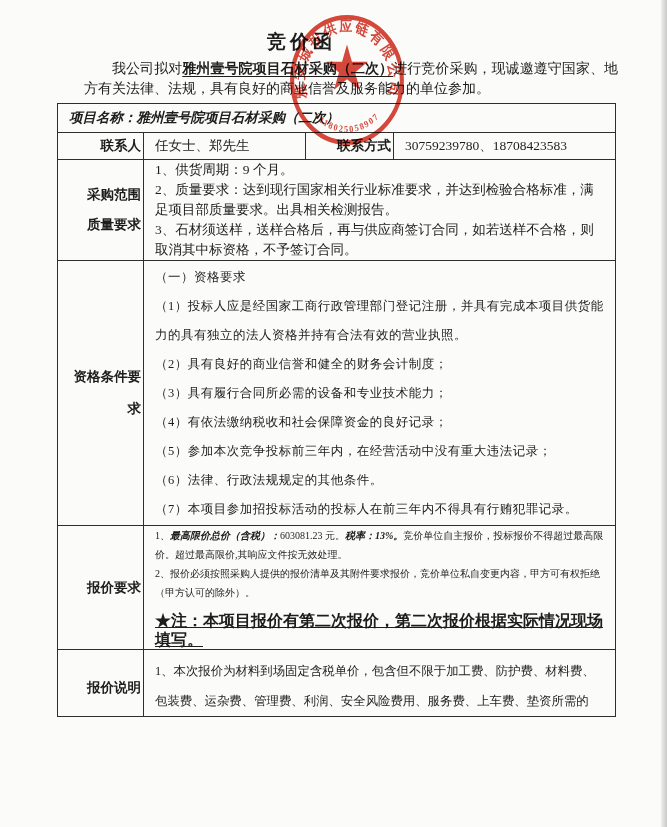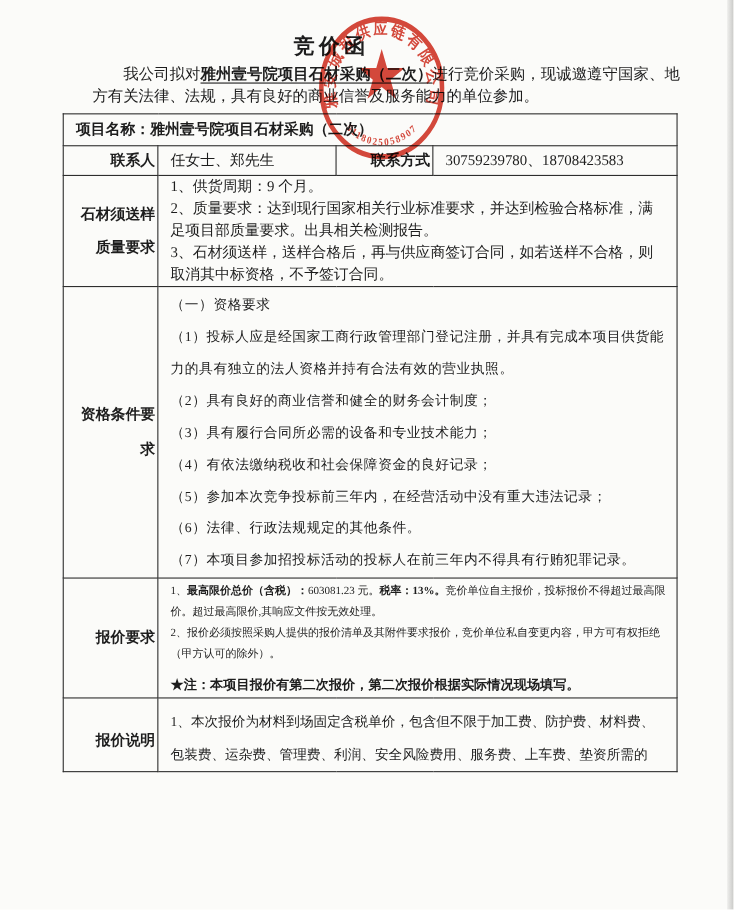--- a/index.html
+++ b/index.html
@@ -36,39 +36,39 @@
   td{
     border:1px solid #2e2e2e;
     font-size:13.5px;
     vertical-align:middle;
     padding:0 8px 0 11px;
     overflow:hidden;
   }
   td.lab{
     text-align:right;font-weight:bold;padding:0 2px;
   }
-  .b{font-weight:bold;}
+  .b{font-weight:bold;font-style:italic;}
   .r1 td{height:28px;}
   .r2 td{height:30px;}
   .r3 td{height:28px;}
   .r4 td{height:26px;}
   .r5 td{height:46px;}
   .r6 td{height:100px;}
   .r7 td{height:264px;}
   .r8 td{height:24px;}
   .r9 td{height:108px;}
   .r10 td{height:64px;vertical-align:top;}
   .r1 td,.r2 td{font-weight:bold;}
   .r5 .lab div{line-height:24px;}
   .r6 .lab div{line-height:30px;}
   .r7 .lab div{line-height:32px;}
   .r5 p,.r6 p{margin:0;line-height:20px;}
   .r7 p{margin:0;line-height:29px;font-size:12.5px;letter-spacing:0.5px;}
   .r9 p{margin:0;line-height:19px;font-size:10px;}
-  .r9 .note{margin-top:9px;font-weight:bold;font-size:12px;}
+  .r9 .note{margin-top:9px;font-weight:bold;font-size:16px;text-decoration:underline;}
   .r10 p{margin:6px 0 0 0;line-height:30px;font-size:12.4px;}
   
   .stamp{
     position:absolute;left:283px;top:7px;
     width:128px;height:146px;
     mix-blend-mode:multiply;
     opacity:0.92;
     pointer-events:none;
   }
   .stamp text{font-family:"Liberation Serif","DejaVu Serif",serif;font-weight:bold;}
@@ -104,21 +104,21 @@
     <tr class="r4">
       <td class="lab">联系人</td>
       <td>任女士、郑先生</td>
       <td class="lab">联系方式</td>
       <td>30759239780、18708423583</td>
     </tr>
 
 
     <tr class="r6">
       <td class="lab">
-        <div>石材须送样</div>
+        <div>采购范围</div>
         <div>质量要求</div>
       </td>
       <td colspan="3">
         <p>1、供货周期：9 个月。</p>
         <p>2、质量要求：达到现行国家相关行业标准要求，并达到检验合格标准，满足项目部质量要求。出具相关检测报告。</p>
         <p>3、石材须送样，送样合格后，再与供应商签订合同，如若送样不合格，则取消其中标资格，不予签订合同。</p>
       </td>
     </tr>
 
     <tr class="r7">

